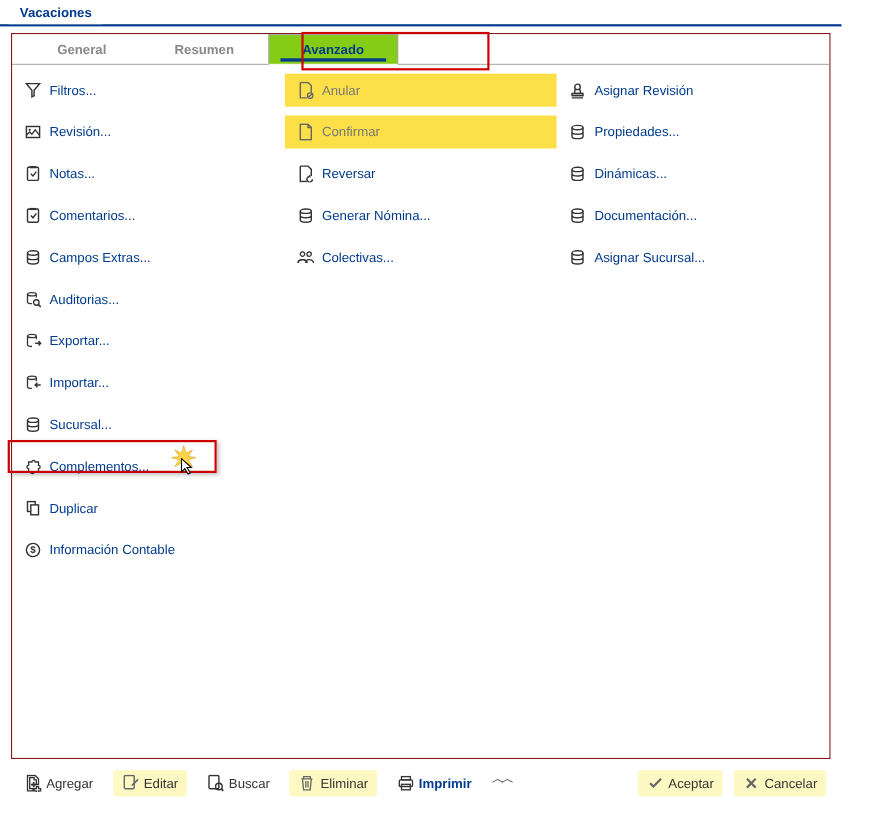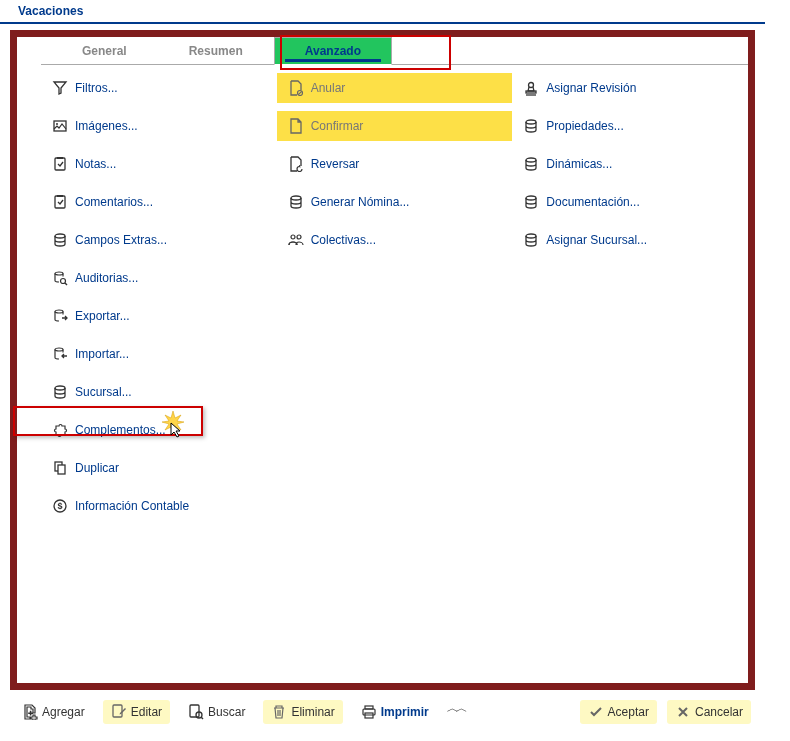--- a/index.html
+++ b/index.html
@@ -9,26 +9,25 @@
   .header-tabs { border-bottom: 2px solid #003a8c; padding-left: 8px; margin-bottom: 6px; }
   .header-tab {
     display: inline-block;
     padding: 4px 10px 4px;
     color: #003a8c;
     font-weight: bold;
     background: #fff;
   }
   
   .main-content {
-    border: 7px solid #7f1d1d;
+    border: 1px solid #7f1d1d;
     margin: 0 10px;
     height: 660px;
     background: #fff;
     position: relative;
-    padding-left: 24px;
   }
   .inner-tabs {
     display: flex;
     border-bottom: 1px solid #aaa;
     height: 28px;
     align-items: flex-end;
     padding-left: 10px;
   }
   .inner-tab {
     padding: 6px 30px;
@@ -36,21 +35,21 @@
     font-weight: bold;
     cursor: pointer;
     border: 1px solid transparent;
     position: relative;
     top: 1px;
   }
   .inner-tab.active {
     color: #003a8c;
     border: 1px solid #aaa;
     border-bottom: 1px solid #fff;
-    background: #22c55e;
+    background: #84cc16;
   }
   .inner-tab.active::after {
     content: "";
     position: absolute;
     left: 10px; right: 10px;
     bottom: 2px;
     height: 3px;
     background: #003a8c;
   }
   .tab-highlight {
@@ -157,21 +156,21 @@
             <span>Filtros...</span>
           </div>
           <div class="menu-item">
             <span class="icon">
               <svg width="16" height="16" viewBox="0 0 16 16">
                 <rect x="2" y="3" width="12" height="10" fill="none" stroke="#333" stroke-width="1.3"></rect>
                 <circle cx="5" cy="6" r="1" fill="#333"></circle>
                 <path d="M2 11l3-3 2 2 3-4 4 5" fill="none" stroke="#333" stroke-width="1.2"></path>
               </svg>
             </span>
-            <span>Imágenes...</span>
+            <span>Revisión...</span>
           </div>
           <div class="menu-item">
             <span class="icon">
               <svg width="16" height="16" viewBox="0 0 16 16">
                 <rect x="3" y="2" width="10" height="12" rx="1" fill="none" stroke="#333" stroke-width="1.3"></rect>
                 <rect x="5" y="1" width="6" height="2" fill="#333"></rect>
                 <path d="M6 8l2 2 3-4" fill="none" stroke="#333" stroke-width="1.3"></path>
               </svg>
             </span>
             <span>Notas...</span>

